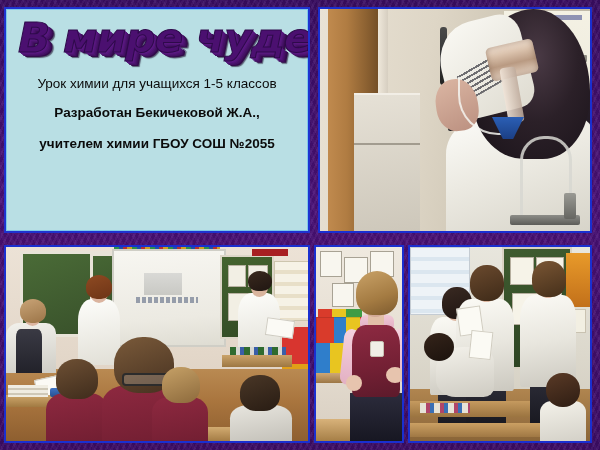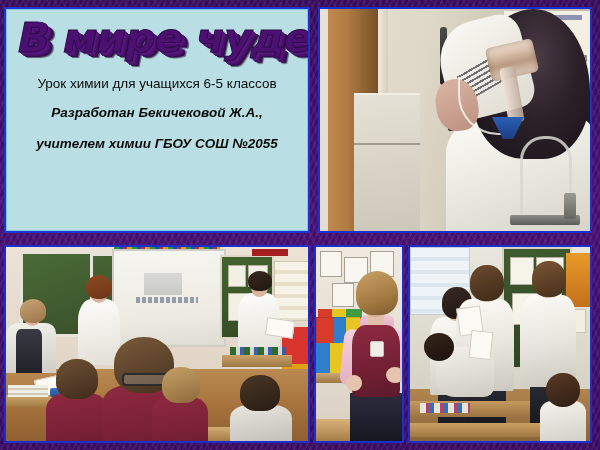--- a/index.html
+++ b/index.html
@@ -83,21 +83,20 @@
     line-height: 17px;
     white-space: nowrap;
   }
   .sub-line.regular {
     font-weight: normal;
     font-style: normal;
     margin-bottom: 12px;
   }
   .sub-line.boldital {
     font-weight: bold;
-    font-style: italic;
     margin-bottom: 14px;
     font-size: 13.5px;
   }
 
   
   .photo {
     border: 2px solid #1a2fd0;
     box-shadow: inset 0 0 0 1px #5fa9e8;
     background: #9a9a93;
   }
@@ -535,21 +534,21 @@
 </style>
 </head>
 <body>
 
 <div id="slide">
 
   <div class="panel" id="title-panel">
     <div id="title-inner">
       <div id="wordart-title">В мире чудес</div>
       <div id="subtitle-block">
-        <div class="sub-line regular">Урок химии для учащихся 6-5 классов</div>
+        <div class="sub-line regular">Урок химии для учащихся 1-5 классов</div>
         <div class="sub-line boldital">Разработан  Бекичековой Ж.А.,</div>
         <div class="sub-line boldital">учителем химии ГБОУ СОШ №2055</div>
       </div>
     </div>
   </div>
 
   <div class="panel photo" id="photo-teacher">
     <div class="ph-inner">
       <div id="tr-wall"></div>
       <div id="tr-door"></div>

